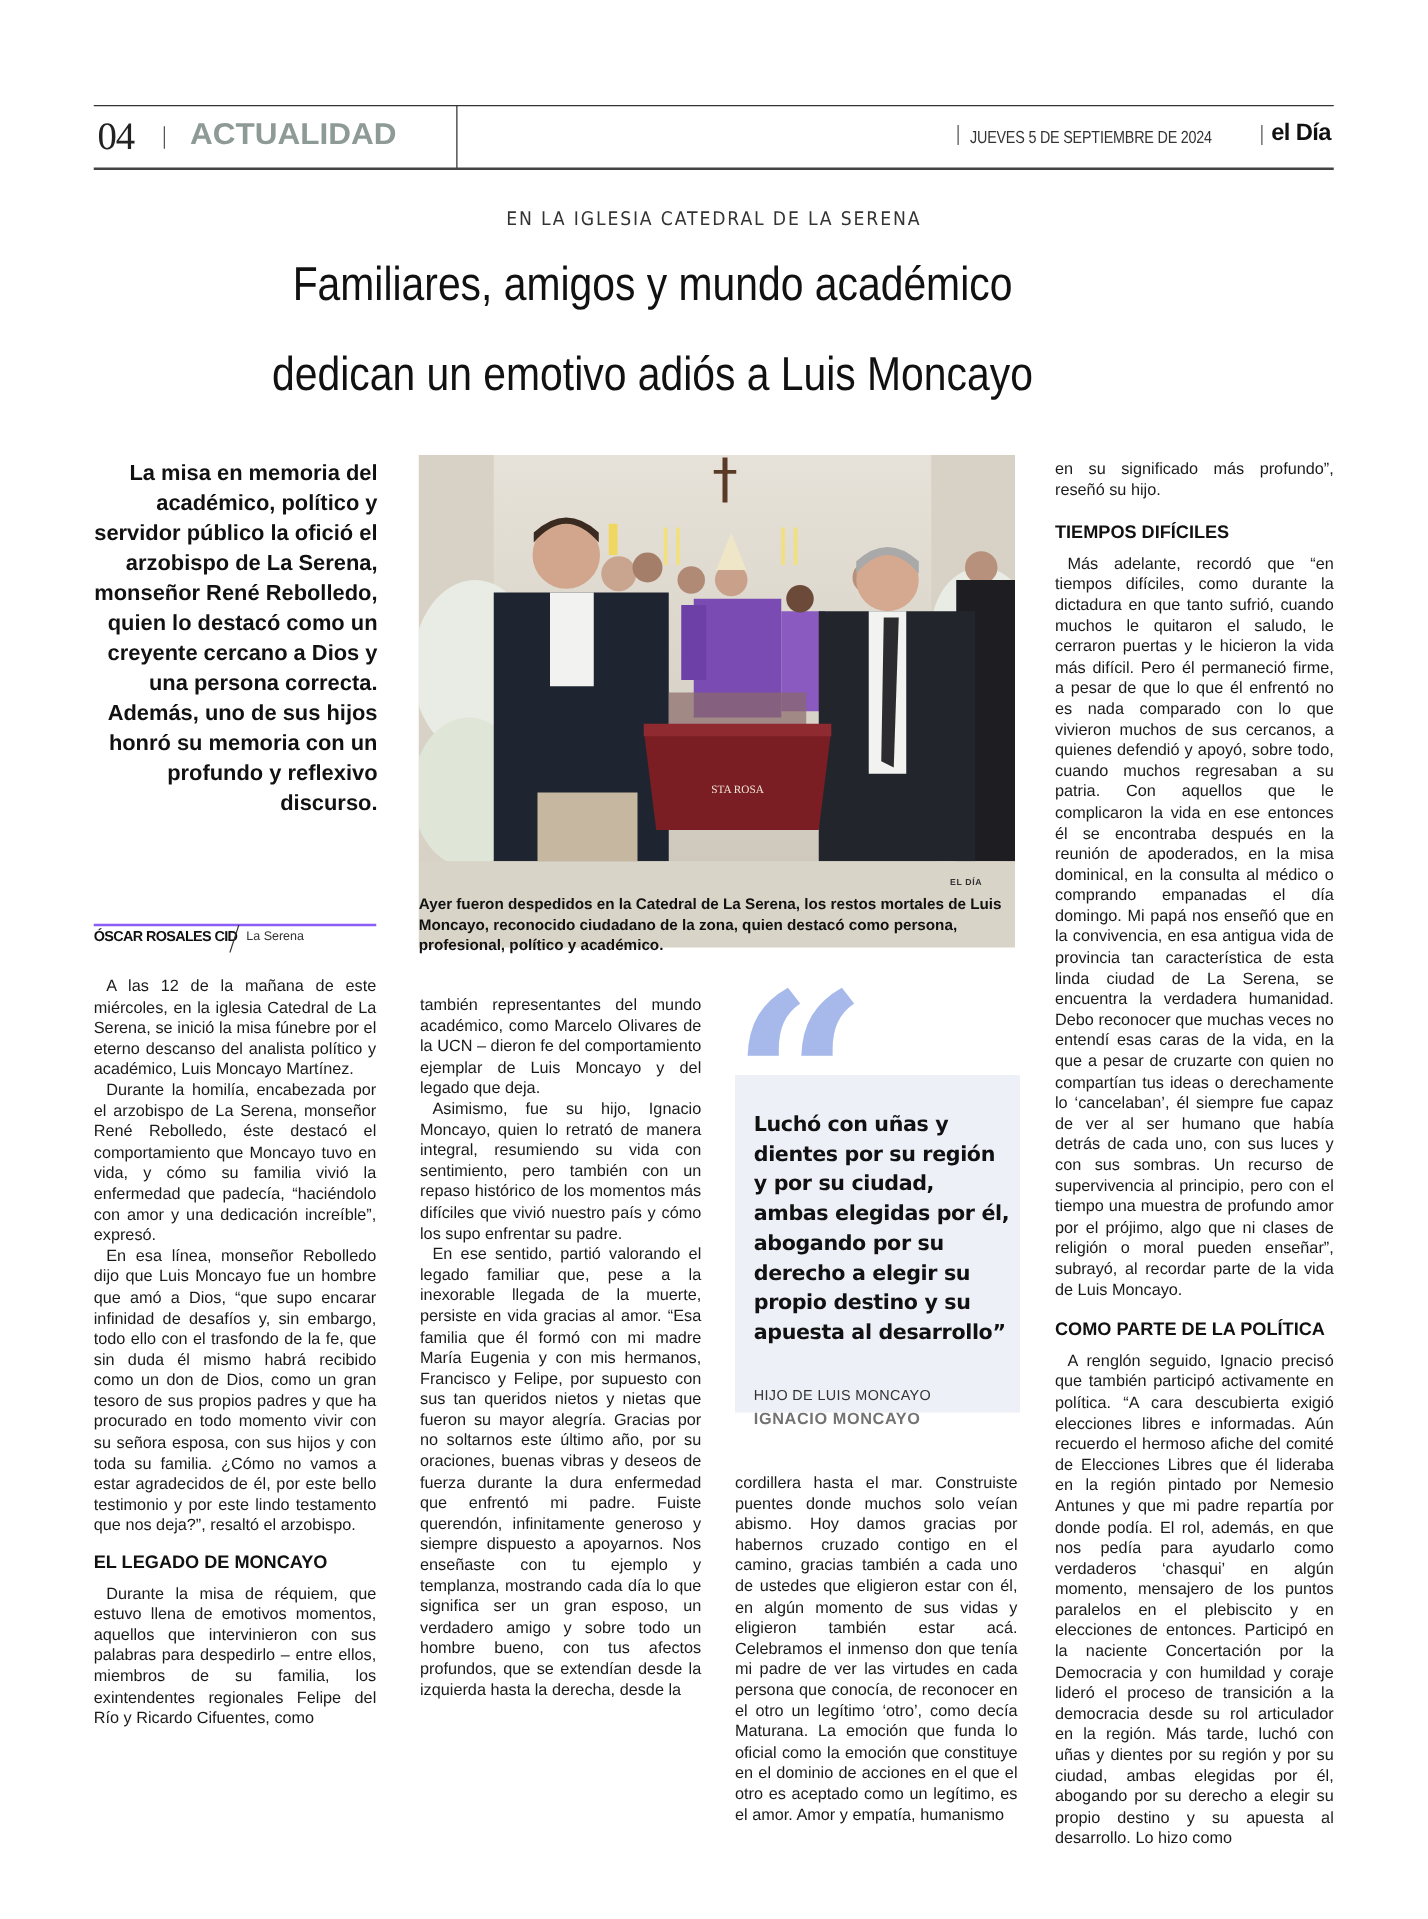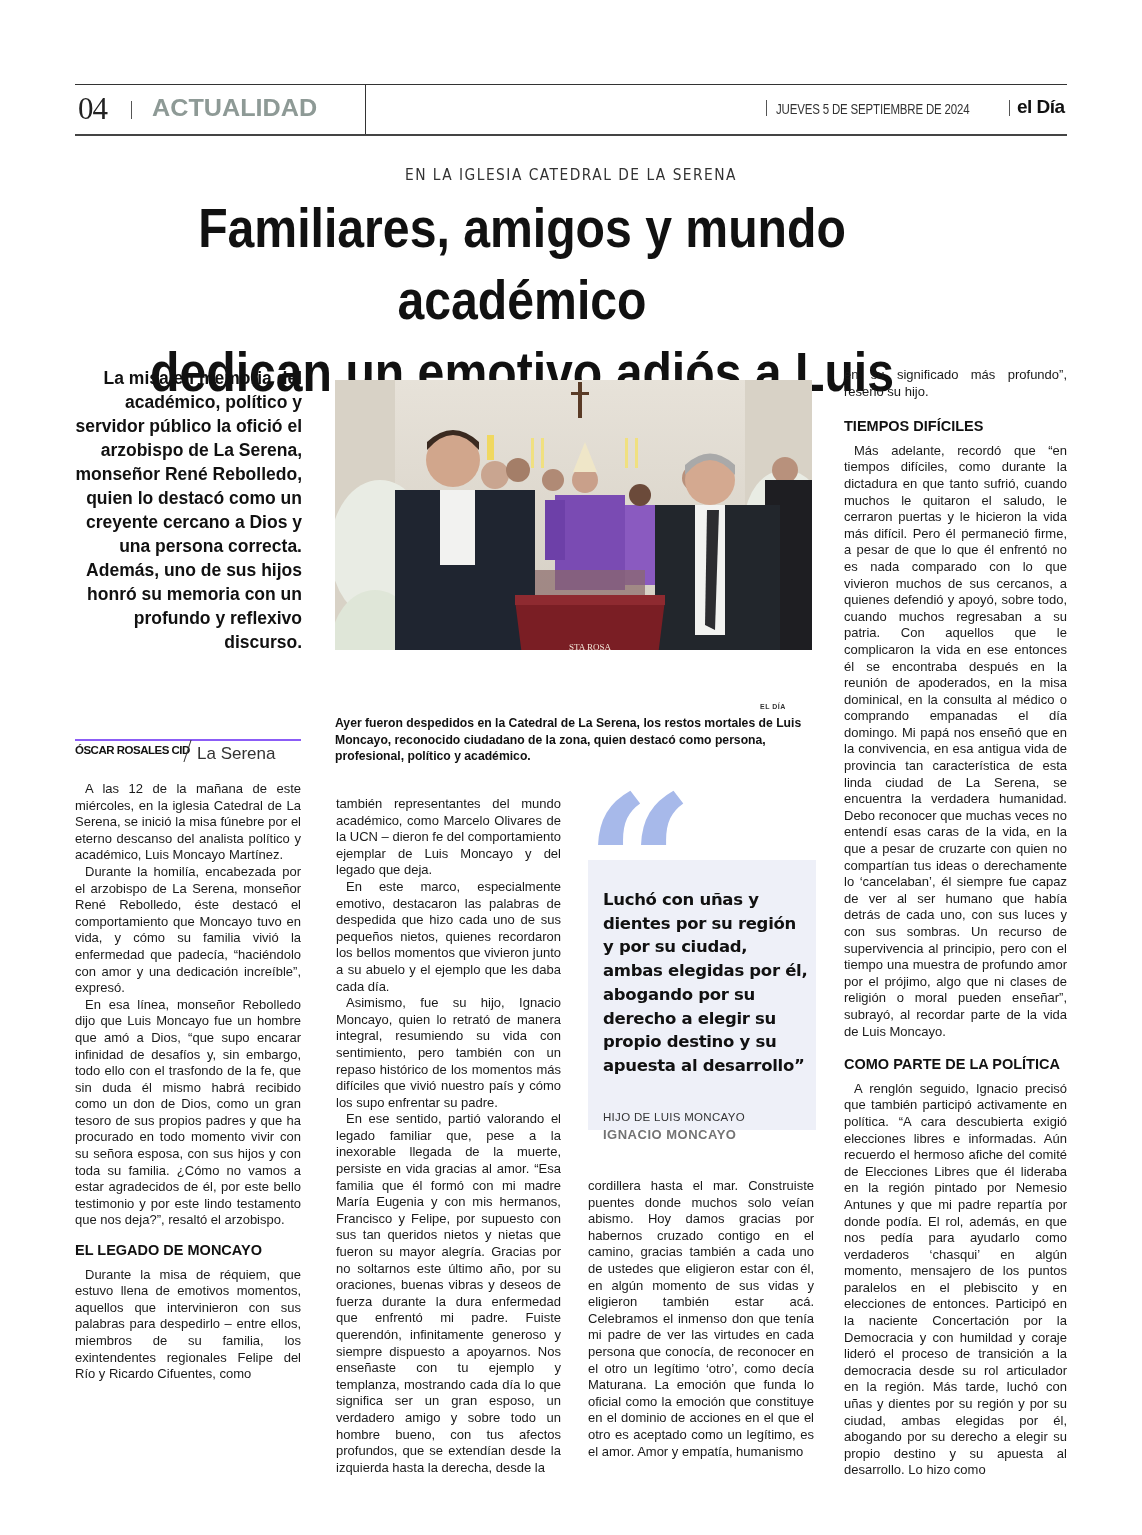--- a/index.html
+++ b/index.html
@@ -10,34 +10,34 @@
   .botline { position: absolute; left: 75px; top: 134px; width: 992px; height: 2px; background: #444; }
   .hdr-vsep { position: absolute; left: 365px; top: 84px; width: 1px; height: 51px; background: #333; }
   .page-num { position: absolute; left: 78px; top: 91px; font-family: "Liberation Serif", serif; font-size: 31px; color: #222; letter-spacing: -1px; }
   .pipe { position: absolute; width: 1px; background: #555; }
   .section-name { position: absolute; left: 152px; top: 94px; font-family: "Liberation Sans", sans-serif; font-weight: bold; font-size: 24px; color: #8e9a96; letter-spacing: 0px; transform: scaleX(1.05); transform-origin: left; }
   .date { position: absolute; left: 776px; top: 101px; font-family: "Liberation Sans Narrow", "Liberation Sans", sans-serif; font-size: 14px; color: #333; transform: scaleX(0.82); transform-origin: left; letter-spacing: -0.2px; white-space: nowrap; }
   .brand { position: absolute; left: 1017px; top: 96px; font-family: "Liberation Sans", sans-serif; font-weight: bold; font-size: 19px; color: #111; letter-spacing: -0.5px; white-space: nowrap; }
 
   
   .kicker { position: absolute; left: 0; width: 1142px; top: 166px; text-align: center; font-family: "DejaVu Sans", sans-serif; font-size: 15px; letter-spacing: 1.6px; color: #333; transform: scaleX(0.92); }
-  .headline { position: absolute; left: 0; width: 1044px; top: 192px; text-align: center; font-family: "Liberation Sans Narrow", "Liberation Sans", sans-serif; font-size: 56px; line-height: 72px; color: #111; font-weight: 700; }
+  .headline { position: absolute; left: 0; width: 1044px; top: 192px; text-align: center; font-family: "Liberation Sans Narrow", "Liberation Sans", sans-serif; font-size: 38px; line-height: 72px; color: #111; font-weight: 400; }
   .headline span { display: block; transform: scaleX(0.86); }
 
   
   .lead { position: absolute; left: 70px; top: 366px; width: 232px; text-align: right; font-family: "Liberation Sans Narrow", "Liberation Sans", sans-serif; font-weight: bold; font-size: 17.5px; line-height: 24px; color: #111; }
 
   
   .byline { position: absolute; left: 75px; top: 739px; width: 226px; height: 22px; border-top: 2px solid #8b5cf6; }
   .byline-name { position: absolute; left: 0; top: 3px; font-weight: bold; font-size: 11.5px; letter-spacing: -0.5px; color: #111; white-space: nowrap; }
   .byline-slash { position: absolute; left: 112px; top: -1px; width: 1px; height: 22px; background: #333; transform: skewX(-18deg); }
-  .byline-place { position: absolute; left: 122px; top: 3px; font-size: 17px; color: #333; white-space: nowrap; }
+  .byline-place { position: absolute; left: 122px; top: 3px; font-size: 10px; color: #333; white-space: nowrap; }
 
   
-  .photo { position: absolute; left: 335px; top: 380px; width: 477px; height: 270px; overflow: hidden; background: #d9d4c8; text-decoration: underline; }
+  .photo { position: absolute; left: 335px; top: 364px; width: 477px; height: 394px; overflow: hidden; background: #d9d4c8; text-decoration: underline; }
   .photo-credit { position: absolute; left: 760px; top: 703px; font-size: 7px; font-weight: bold; letter-spacing: 0.5px; color: #333; }
   .caption { position: absolute; left: 335px; top: 715px; width: 480px; font-family: "Liberation Sans Narrow", "Liberation Sans", sans-serif; font-weight: bold; font-size: 12.2px; line-height: 16.6px; color: #111; }
 
   
   .col { position: absolute; font-family: "Liberation Sans Narrow", "Liberation Sans", sans-serif; font-size: 13px; line-height: 16.6px; color: #1a1a1a; text-align: justify; }
   .col p { margin: 0; text-indent: 10px; }
   .col h3 { margin: 13px 0 8px 0; font-family: "Liberation Sans Narrow", "Liberation Sans", sans-serif; font-size: 14.5px; font-weight: bold; letter-spacing: 0px; color: #111; text-align: left; }
   .col1 { left: 75px; top: 781px; width: 226px; }
   .col2 { left: 336px; top: 796px; width: 225px; }
   .col3 { left: 588px; top: 1178px; width: 226px; }
@@ -142,21 +142,20 @@
 <div class="col col1">
   <p>A las 12 de la mañana de este miércoles, en la iglesia Catedral de La Serena, se inició la misa fúnebre por el eterno descanso del analista político y académico, Luis Moncayo Martínez.</p>
   <p>Durante la homilía, encabezada por el arzobispo de La Serena, monseñor René Rebolledo, éste destacó el comportamiento que Moncayo tuvo en vida, y cómo su familia vivió la enfermedad que padecía, “haciéndolo con amor y una dedicación increíble”, expresó.</p>
   <p>En esa línea, monseñor Rebolledo dijo que Luis Moncayo fue un hombre que amó a Dios, “que supo encarar infinidad de desafíos y, sin embargo, todo ello con el trasfondo de la fe, que sin duda él mismo habrá recibido como un don de Dios, como un gran tesoro de sus propios padres y que ha procurado en todo momento vivir con su señora esposa, con sus hijos y con toda su familia. ¿Cómo no vamos a estar agradecidos de él, por este bello testimonio y por este lindo testamento que nos deja?”, resaltó el arzobispo.</p>
   <h3>EL LEGADO DE MONCAYO</h3>
   <p>Durante la misa de réquiem, que estuvo llena de emotivos momentos, aquellos que intervinieron con sus palabras para despedirlo – entre ellos, miembros de su familia, los exintendentes regionales Felipe del Río y Ricardo Cifuentes, como</p>
 </div>
 
 <div class="col col2">
   <p style="text-indent:0">también representantes del mundo académico, como Marcelo Olivares de la UCN – dieron fe del comportamiento ejemplar de Luis Moncayo y del legado que deja.</p>
-  <p>En este marco, especialmente emotivo, destacaron las palabras de despedida que hizo cada uno de sus pequeños nietos, quienes recordaron los bellos momentos que vivieron junto a su abuelo y el ejemplo que les daba cada día.</p>
   <p>Asimismo, fue su hijo, Ignacio Moncayo, quien lo retrató de manera integral, resumiendo su vida con sentimiento, pero también con un repaso histórico de los momentos más difíciles que vivió nuestro país y cómo los supo enfrentar su padre.</p>
   <p>En ese sentido, partió valorando el legado familiar que, pese a la inexorable llegada de la muerte, persiste en vida gracias al amor. “Esa familia que él formó con mi madre María Eugenia y con mis hermanos, Francisco y Felipe, por supuesto con sus tan queridos nietos y nietas que fueron su mayor alegría. Gracias por no soltarnos este último año, por su oraciones, buenas vibras y deseos de fuerza durante la dura enfermedad que enfrentó mi padre. Fuiste querendón, infinitamente generoso y siempre dispuesto a apoyarnos. Nos enseñaste con tu ejemplo y templanza, mostrando cada día lo que significa ser un gran esposo, un verdadero amigo y sobre todo un hombre bueno, con tus afectos profundos, que se extendían desde la izquierda hasta la derecha, desde la</p>
 </div>
 
 <div class="quote-box"></div>
 <div class="quote-mark">“</div>
 <div class="quote-text">Luchó con uñas y dientes por su región y por su ciudad, ambas elegidas por él, abogando por su derecho a elegir su propio destino y su apuesta al desarrollo”</div>
 <div class="quote-author">IGNACIO MONCAYO</div>
 <div class="quote-role">HIJO DE LUIS MONCAYO</div>
 

